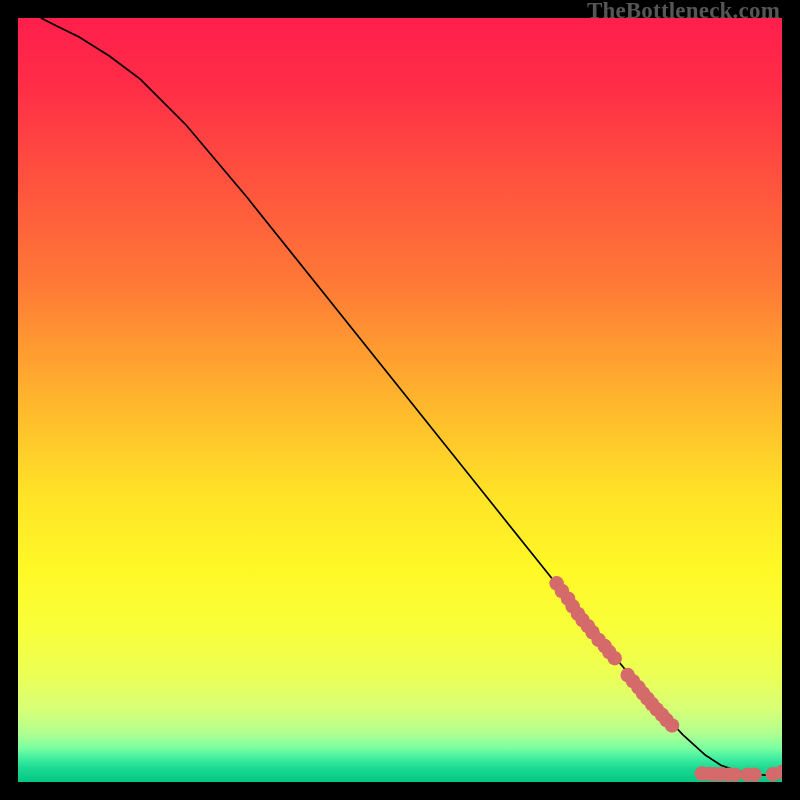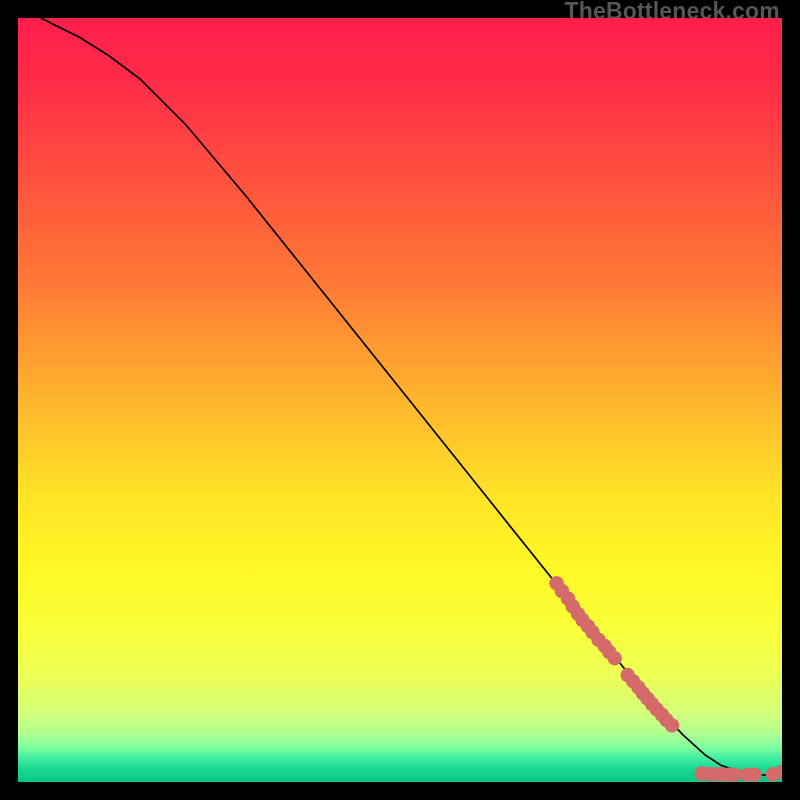--- a/index.html
+++ b/index.html
@@ -3,20 +3,21 @@
 <meta charset="utf-8">
 <style>
   * { margin: 0; padding: 0; box-sizing: border-box; }
   html, body { width: 800px; height: 800px; overflow: hidden; }
   body { background: #000; font-family: Arial, sans-serif; }
   .stage {
     position: relative;
     width: 800px;
     height: 800px;
     background: #000;
+    font-family: Liberation Serif, serif;
   }
   .plot-area {
     position: absolute;
     left: 18px;
     top: 18px;
     width: 764px;
     height: 764px;
     overflow: hidden;
   }
   .gradient-bg {

